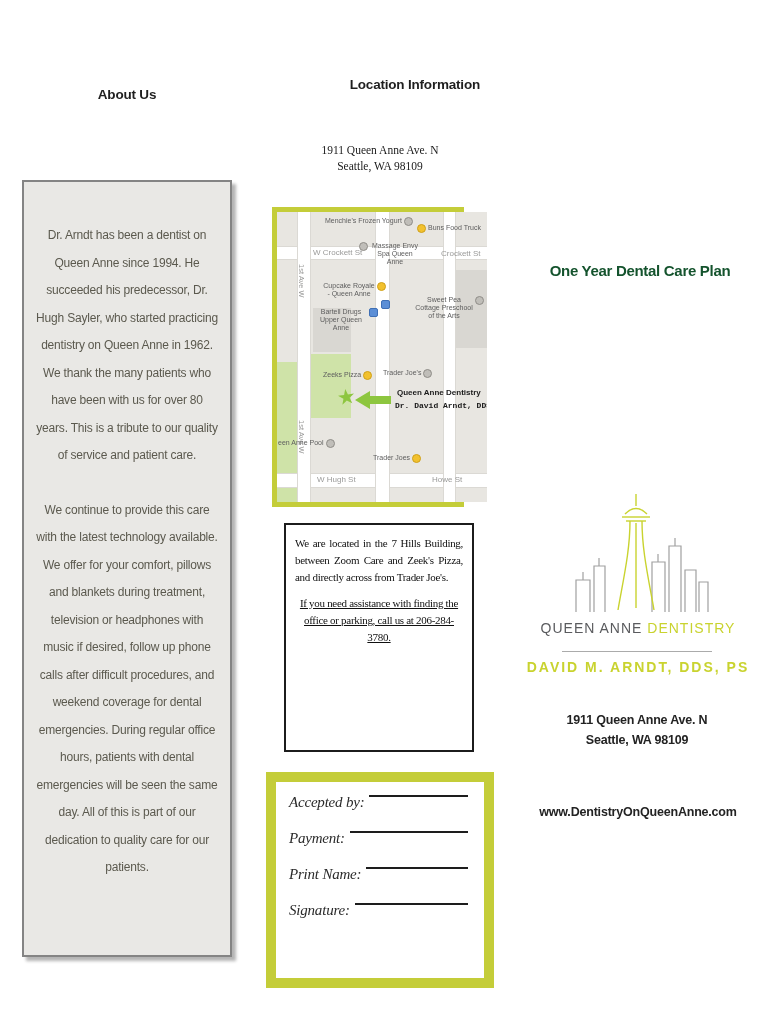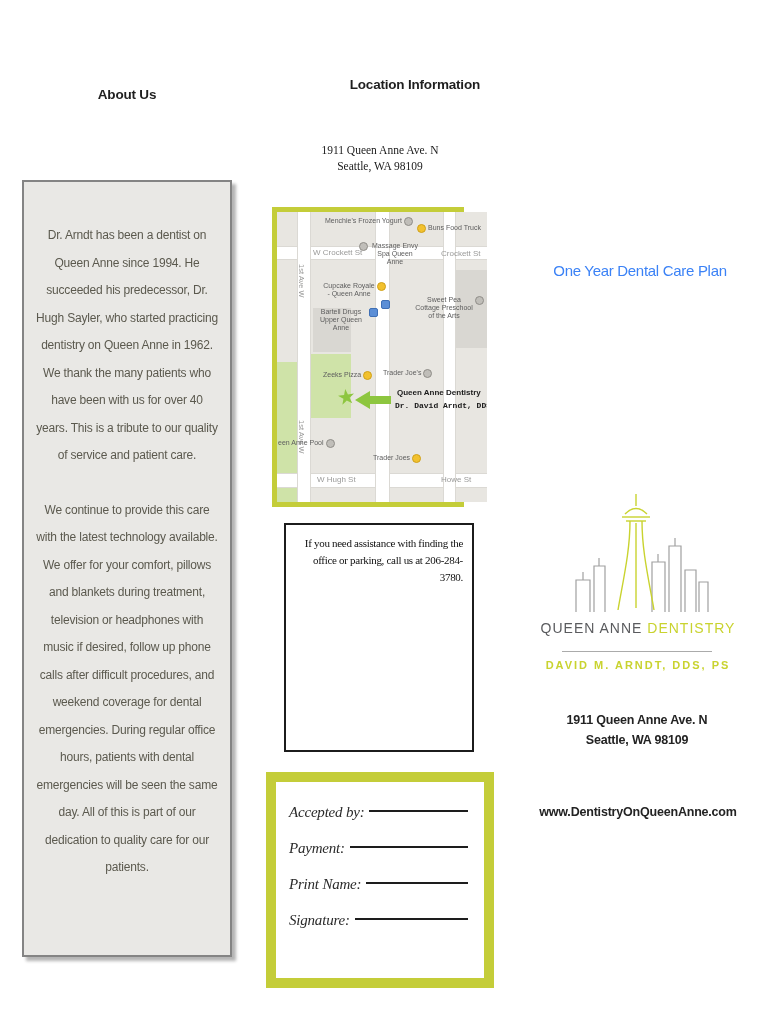--- a/index.html
+++ b/index.html
@@ -2,21 +2,21 @@
 <html><head>
 <meta charset="utf-8">
 <style>
   html,body{margin:0;padding:0;background:#ffffff;}
   .page{position:relative;width:770px;height:1024px;background:#ffffff;overflow:hidden;
         font-family:"Liberation Sans", sans-serif;border-radius:14px;}
   .abs{position:absolute;}
 
   
   .col-heading{font-size:13.5px;font-weight:600;color:#1f1f1f;text-align:center;letter-spacing:-0.2px;}
-  .plan-heading{font-size:15px;font-weight:400;color:#3b82f6;text-align:center;letter-spacing:-0.3px;}
+  .plan-heading{font-size:15px;font-weight:700;color:#14532d;text-align:center;letter-spacing:-0.3px;}
 
   
   .about-box{left:22px;top:180px;width:210px;height:777px;box-sizing:border-box;
              background:#e9e8e5;border:2px solid #848484;box-shadow:4px 4px 3px #b5b5b5;
              padding:40px 11px 10px 11px;}
   .about-box p{margin:0 0 27px 0;font-size:12px;line-height:27.5px;color:#5b594e;text-align:center;letter-spacing:-0.2px;}
 
   
   .mid-address{font-family:"Liberation Serif", serif;font-size:11.5px;line-height:15.5px;color:#1a1a1a;text-align:center;}
 
@@ -37,46 +37,46 @@
   .m{display:inline-block;width:7px;height:7px;border-radius:50%;flex:0 0 auto;}
   .m-y{background:#f2c12e;border:1px solid #cfa01a;}
   .m-g{background:#c0beb9;border:1px solid #8f8d88;}
   .m-b{background:#5b8ed6;border-radius:2px;border:1px solid #3f6fb5;}
   .star{position:absolute;color:#8dc63f;font-size:21px;transform:rotate(-8deg);}
 
   
   .info-box{left:284px;top:523px;width:190px;height:229px;box-sizing:border-box;border:2px solid #1c1c1c;background:#ffffff;
             padding:10px 9px;overflow:hidden;font-family:"Liberation Serif", serif;}
   .info-box p{margin:0 0 9px 0;font-size:11px;line-height:17px;color:#101010;text-align:justify;letter-spacing:-0.3px;}
-  .info-box p.last{text-align:right;}
+  .info-box p.last{text-align:center;text-decoration:underline;}
 
   
   .form-box{left:266px;top:772px;width:228px;height:216px;box-sizing:border-box;border:10px solid #c4cd39;background:#ffffff;
             padding:12px 14px 0 13px;}
-  .form-row{display:flex;align-items:center;height:36px;}
+  .form-row{display:flex;align-items:flex-start;height:36px;}
   .form-row .flabel{font-family:"Liberation Serif", serif;font-style:italic;font-size:15px;color:#2a2a2a;letter-spacing:-0.2px;}
   .form-row .fline{flex:1;border-bottom:2px solid #1d1d1d;margin:0 2px 3px 5px;height:1px;}
 
   
   .wordmark{font-size:14px;letter-spacing:1px;text-align:center;font-weight:400;}
   .wm-gray{color:#5a5b5e;}
   .wm-green{color:#c9d32f;}
   .logo-rule{background:#ababab;height:1px;}
-  .tagline{font-size:11px;font-weight:600;letter-spacing:2px;color:#c9d32f;text-align:center;}
+  .tagline{font-size:14px;font-weight:600;letter-spacing:2px;color:#c9d32f;text-align:center;}
   .r-text{font-size:12.5px;font-weight:600;color:#232323;text-align:center;letter-spacing:-0.2px;line-height:20px;}
 </style>
 </head>
 <body>
 
 <div class="page">
 
   <div class="abs col-heading" style="left:22px;top:87px;width:210px;">About Us</div>
 
   <div class="abs about-box">
-    <p>Dr. Arndt has been a dentist on Queen Anne since 1994. He succeeded his predecessor, Dr. Hugh Sayler, who started practicing dentistry on Queen Anne in 1962. We thank the many patients who have been with us for over 40 years. This is a tribute to our quality of service and patient care.</p>
+    <p>Dr. Arndt has been a dentist on Queen Anne since 1994. He succeeded his predecessor, Dr. Hugh Sayler, who started practicing dentistry on Queen Anne in 1962. We thank the many patients who have been with us for over 80 years. This is a tribute to our quality of service and patient care.</p>
     <p>We continue to provide this care with the latest technology available. We offer for your comfort, pillows and blankets during treatment, television or headphones with music if desired, follow up phone calls after difficult procedures, and weekend coverage for dental emergencies. During regular office hours, patients with dental emergencies will be seen the same day. All of this is part of our dedication to quality care for our patients.</p>
   </div>
 
   <div class="abs col-heading" style="left:280px;top:77px;width:200px;text-align:right;">Location Information</div>
 
   <div class="abs mid-address" style="left:280px;top:143px;width:200px;">
     <div>1911 Queen Anne Ave. N</div>
     <div>Seattle, WA 98109</div>
   </div>
 
@@ -90,21 +90,21 @@
 
       <div class="st-h" style="top:34px;height:12px;"></div>
       <div class="st-h" style="top:261px;height:13px;"></div>
       <div class="st-v" style="left:20px;width:12px;"></div>
       <div class="st-v" style="left:98px;width:13px;"></div>
       <div class="st-v" style="left:166px;width:11px;"></div>
 
       <div class="street-label" style="left:36px;top:36px;">W Crockett St</div>
       <div class="street-label" style="left:164px;top:37px;">Crockett St</div>
       <div class="street-label" style="left:40px;top:263px;">W Hugh St</div>
-      <div class="street-label" style="left:164px;top:263px;">Howe St</div>
+      <div class="street-label" style="left:155px;top:263px;">Howe St</div>
       <div class="vert-label" style="left:20px;top:52px;">1st Ave W</div>
       <div class="vert-label" style="left:20px;top:208px;">1st Ave W</div>
 
       <div class="poi" style="left:48px;top:5px;">
         <span class="txt nowrap">Menchie's Frozen Yogurt</span>
         <span class="m m-g"></span>
       </div>
       <div class="poi" style="left:140px;top:12px;">
         <span class="m m-y"></span>
         <span class="txt nowrap">Buns Food Truck</span>
@@ -146,20 +146,21 @@
       <span class="star" style="left:60px;top:173px;">★</span>
       <svg class="abs" style="left:78px;top:178px;" width="36" height="20" viewBox="0 0 36 20">
         <polygon points="0,10 15,1 15,6 36,6 36,14 15,14 15,19" fill="#8dc63f"></polygon>
       </svg>
       <div class="biz" style="left:120px;top:176px;">Queen Anne Dentistry</div>
       <div class="biz" style="left:118px;top:189px;font-family:Liberation Mono, monospace;">Dr. David Arndt, DDS, PS</div>
     </div>
   </div>
 
   <div class="abs info-box">
+    <p>We are located in the 7 Hills Building, between Zoom Care and Zeek's Pizza, and directly across from Trader Joe's.</p>
     <p class="last">If you need assistance with finding the office or parking, call us at 206-284-3780.</p>
   </div>
 
   <div class="abs form-box">
     <div class="form-row">
       <span class="flabel">Accepted by:</span>
       <span class="fline"></span>
     </div>
     <div class="form-row">
       <span class="flabel">Payment:</span>

